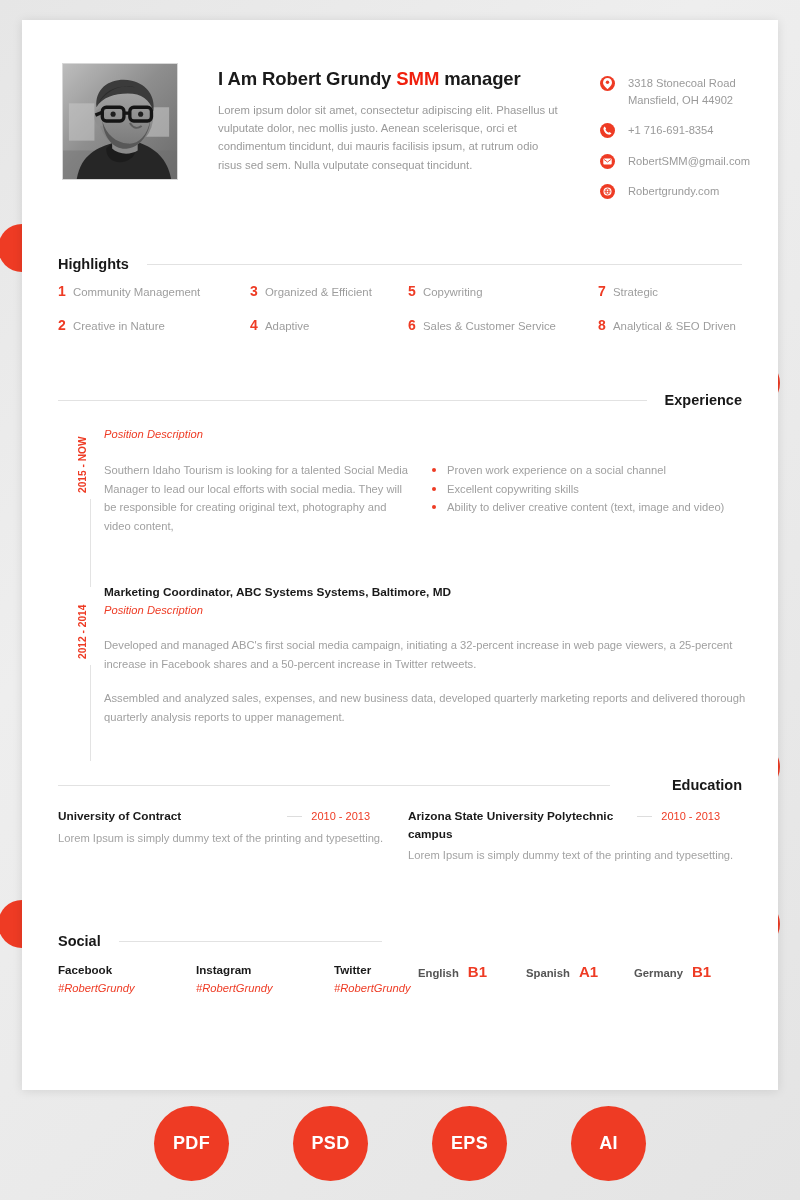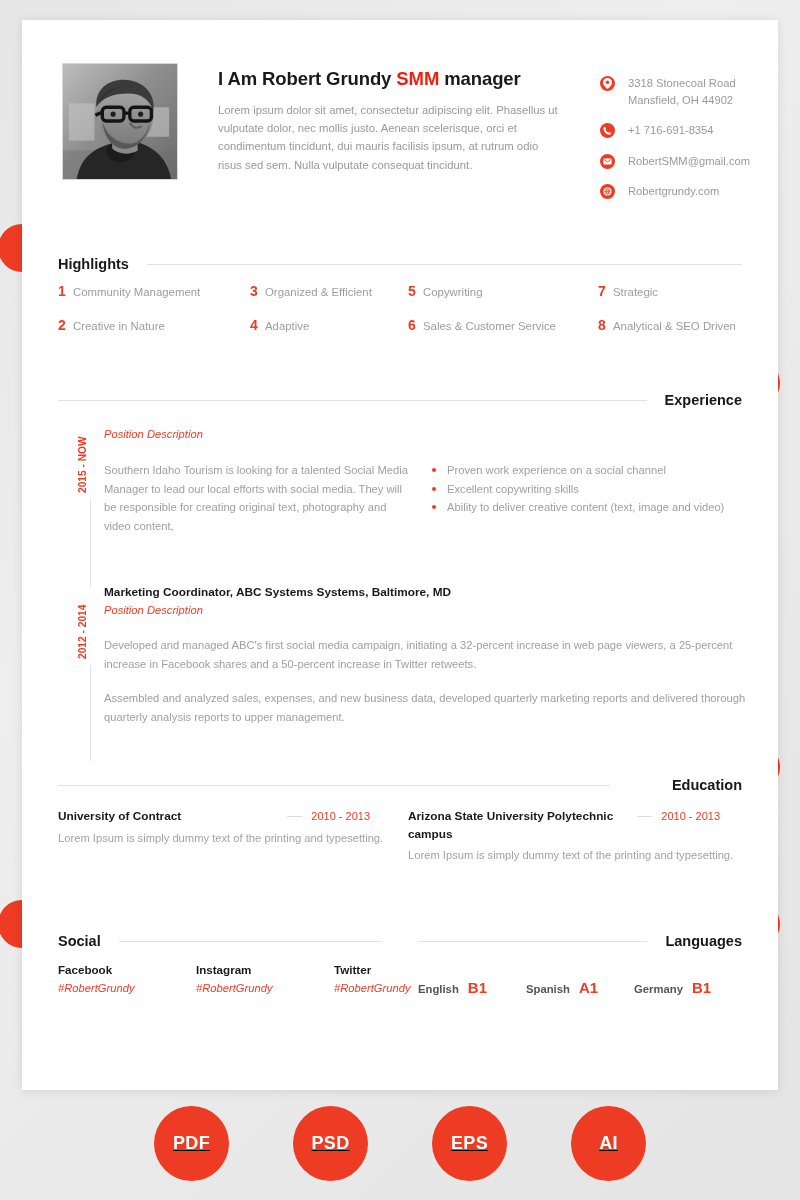--- a/index.html
+++ b/index.html
@@ -110,26 +110,26 @@
   .edu-dash { width: 15px; height: 1px; background: #dddddd; margin-right: 9px; }
   .edu-year { font-size: 11px; color: #ee3b24; white-space: nowrap; }
 
   
   .social-grid { position: absolute; left: 58px; top: 963px; display: flex; }
   .soc-item { width: 138px; }
   .soc-name { font-size: 11.6px; font-weight: bold; color: #1a1a1a; }
   .soc-handle { font-size: 11.2px; font-style: italic; color: #ee3b24; margin-top: 6px; }
 
   .lang-grid { position: absolute; left: 418px; top: 963px; display: flex; }
-  .lang-item { width: 108px; display: flex; align-items: baseline; margin-top: 16px; }
+  .lang-item { width: 108px; display: flex; align-items: baseline; }
   .lang-name { font-size: 11.3px; color: #555555; font-weight: bold; }
   .lang-level { font-size: 15px; font-weight: bold; color: #ee3b24; margin-left: 9px; }
 
   
-  .badges { position: absolute; left: 0; top: 1106px; width: 800px; display: flex; justify-content: center; gap: 64px; z-index: 3; text-decoration: underline; }
+  .badges { position: absolute; left: 0; top: 1106px; width: 800px; display: flex; justify-content: center; gap: 64px; z-index: 3; }
   .badge {
     width: 75px; height: 75px; border-radius: 50%;
     background: #ee3b24; color: #ffffff;
     display: flex; align-items: center; justify-content: center;
     font-size: 18px; font-weight: bold; letter-spacing: 0.3px;
   }
 </style>
 </head>
 <body>
 
@@ -343,24 +343,20 @@
           <span class="edu-year">2010 - 2013</span>
         </div>
       </div>
     </div>
 
     <div class="sec sec-left" style="left:36px; top:913px; width:324px;">
       <span class="sec-title">Social</span>
       <span class="sec-line"></span>
     </div>
 
-    <div class="sec sec-right" style="left:396px; top:913px; width:324px;">
-      <span class="sec-line"></span>
-      <span class="sec-title">Languages</span>
-    </div>
 
     <div class="social-grid" style="left:36px; top:943px;">
       <div class="soc-item">
         <div class="soc-name">Facebook</div>
         <div class="soc-handle">#RobertGrundy</div>
       </div>
       <div class="soc-item">
         <div class="soc-name">Instagram</div>
         <div class="soc-handle">#RobertGrundy</div>
       </div>

